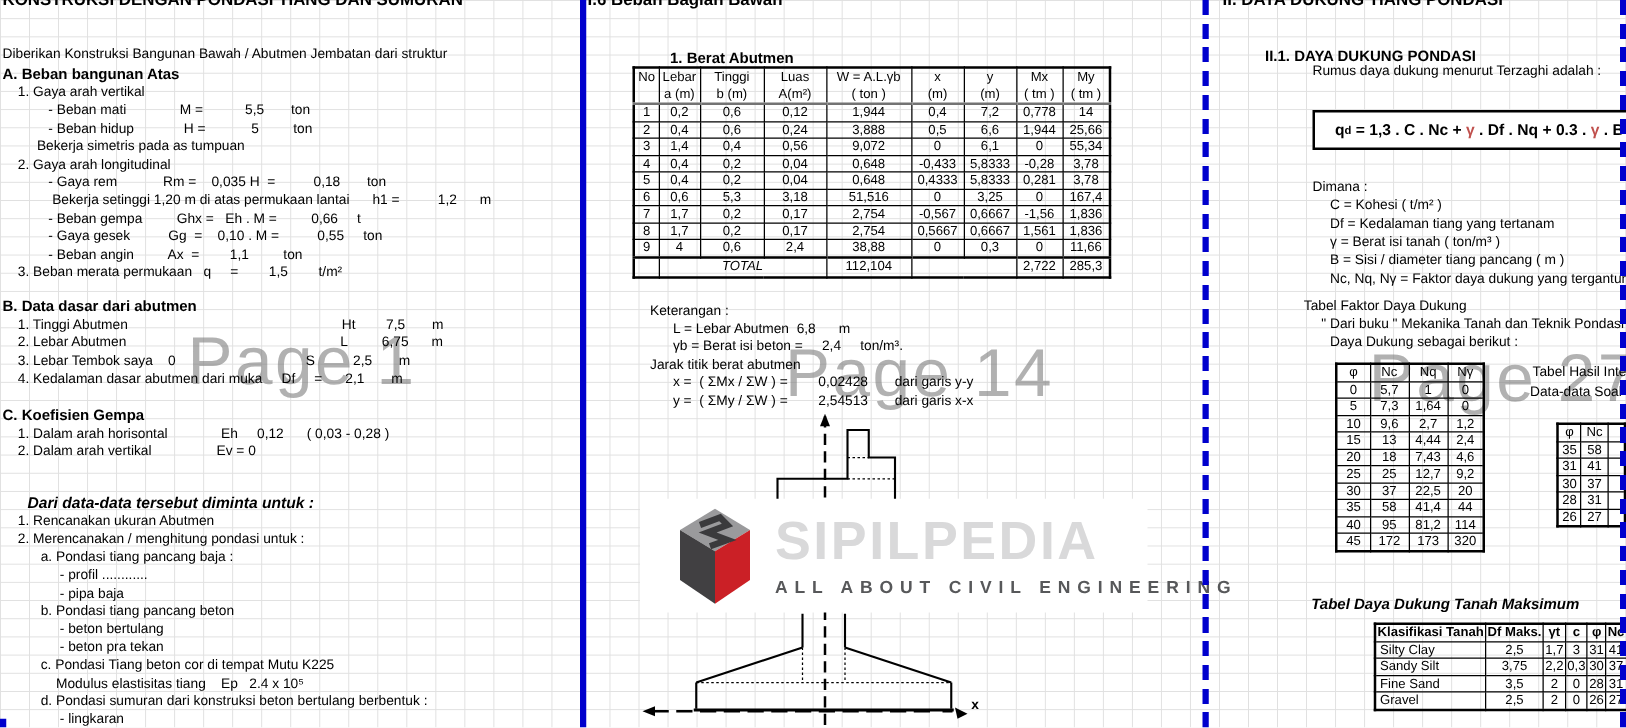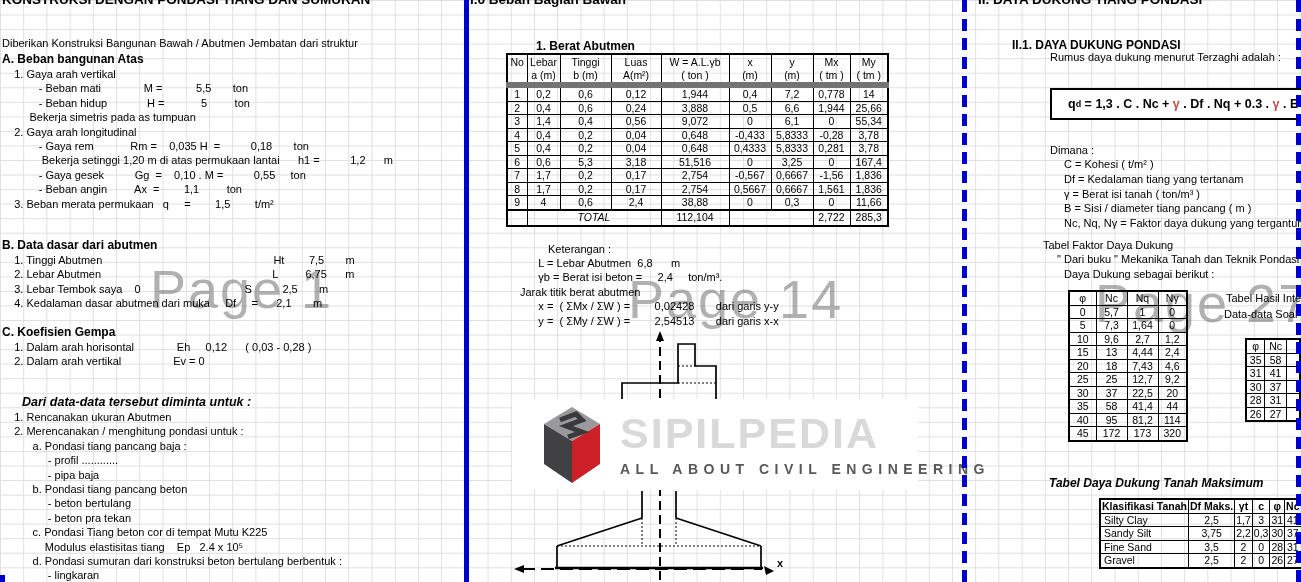--- a/index.html
+++ b/index.html
@@ -18,21 +18,21 @@
   .pb-frag{position:absolute;left:0;top:575px;width:5px;height:7px;background:#0000cd;z-index:4;}
   .toptitle{position:absolute;top:-8px;z-index:2;font-weight:bold;font-size:13.5px;white-space:nowrap;}
   .txt{font-size:11px;line-height:14.4px;white-space:pre;}
   .line{height:14.4px;}
   .sec-title{font-weight:bold;font-size:12px;white-space:nowrap;}
   .sec-title.italic{font-style:italic;font-size:12.5px;padding-left:20px;}
   
   table.xl{border-collapse:collapse;table-layout:fixed;border:2px solid #000;background:transparent;}
   table.xl th,table.xl td{border:1px solid #000;font-weight:normal;font-size:10.5px;
     text-align:center;padding:0 1px;line-height:12.5px;height:12.5px;overflow:hidden;white-space:nowrap;}
-  table.main-tbl thead th{border-bottom:6px solid #737373;height:27px;vertical-align:middle;text-align:center;}
+  table.main-tbl thead th{border-bottom:2px solid #737373;height:27px;vertical-align:middle;text-align:center;}
   table.main-tbl thead th div{line-height:13px;height:13px;}
   table.main-tbl tfoot td{border-top:2px solid #000;height:14px;}
   .total-label{font-weight:bold;font-style:italic;}
   table.tanah-tbl thead th{font-weight:bold;}
   table.tanah-tbl td.lft,table.tanah-tbl th.lft{text-align:left;padding-left:3px;}
   
   .formula-box{position:absolute;left:1050px;top:88px;width:249px;height:28px;z-index:2;
     border:2px solid #000;background:#fff;display:flex;align-items:center;padding-left:16px;
     font-size:12.5px;font-weight:bold;white-space:pre;}
   .formula-box .sub{vertical-align:sub;font-size:9px;}
@@ -71,20 +71,21 @@
   <div class="layer sec-title" style="left:2px;top:52px;">A. Beban bangunan Atas</div>
   <div class="layer" style="left:2px;top:67px;">
 
   <div class="txt line">    1. Gaya arah vertikal</div>
       <div class="txt line">            - Beban mati              M =           5,5       ton</div>
       <div class="txt line">            - Beban hidup             H =            5         ton</div>
       <div class="txt line">         Bekerja simetris pada as tumpuan</div>
       <div class="txt line">    2. Gaya arah longitudinal</div>
       <div class="txt line">            - Gaya rem            Rm =    0,035 H  =          0,18       ton</div>
       <div class="txt line">             Bekerja setinggi 1,20 m di atas permukaan lantai      h1 =          1,2      m</div>
+      <div class="txt line">            - Beban gempa         Ghx =   Eh . M =         0,66     t</div>
       <div class="txt line">            - Gaya gesek          Gg  =    0,10 . M =          0,55     ton</div>
       <div class="txt line">            - Beban angin         Ax  =        1,1         ton</div>
       <div class="txt line">    3. Beban merata permukaan   q     =        1,5        t/m²</div>
     </div>
 
   <div class="layer sec-title" style="left:2px;top:238px;">B. Data dasar dari abutmen</div>
   <div class="layer" style="left:2px;top:253px;">
 
   <div class="txt line">    1. Tinggi Abutmen                                                        Ht        7,5       m</div>
       <div class="txt line">    2. Lebar Abutmen                                                        L         6,75      m</div>
@@ -278,21 +279,21 @@
         <td></td>
         <td colspan="3" class="total-label">TOTAL</td>
         <td>112,104</td>
         <td colspan="2"></td>
         <td>2,722</td>
         <td>285,3</td>
       </tr>
     </tfoot>
   </table>
 
-  <div class="layer txt" style="left:548px;top:242px;">Keterangan :</div>
+  <div class="layer txt" style="left:520px;top:242px;">Keterangan :</div>
   <div class="layer" style="left:520px;top:256px;">
 
   <div class="txt line">      L = Lebar Abutmen  6,8      m</div>
       <div class="txt line">      γb = Berat isi beton =     2,4     ton/m³.</div>
       <div class="txt line">Jarak titik berat abutmen</div>
       <div class="txt line">      x =  ( ΣMx / ΣW ) =        0,02428       dari garis y-y</div>
       <div class="txt line">      y =  ( ΣMy / ΣW ) =        2,54513       dari garis x-x</div>
     </div>
 
   <svg class="drawing-svg" width="450" height="257" viewBox="0 0 450 257" font-family="Liberation Sans, sans-serif">

